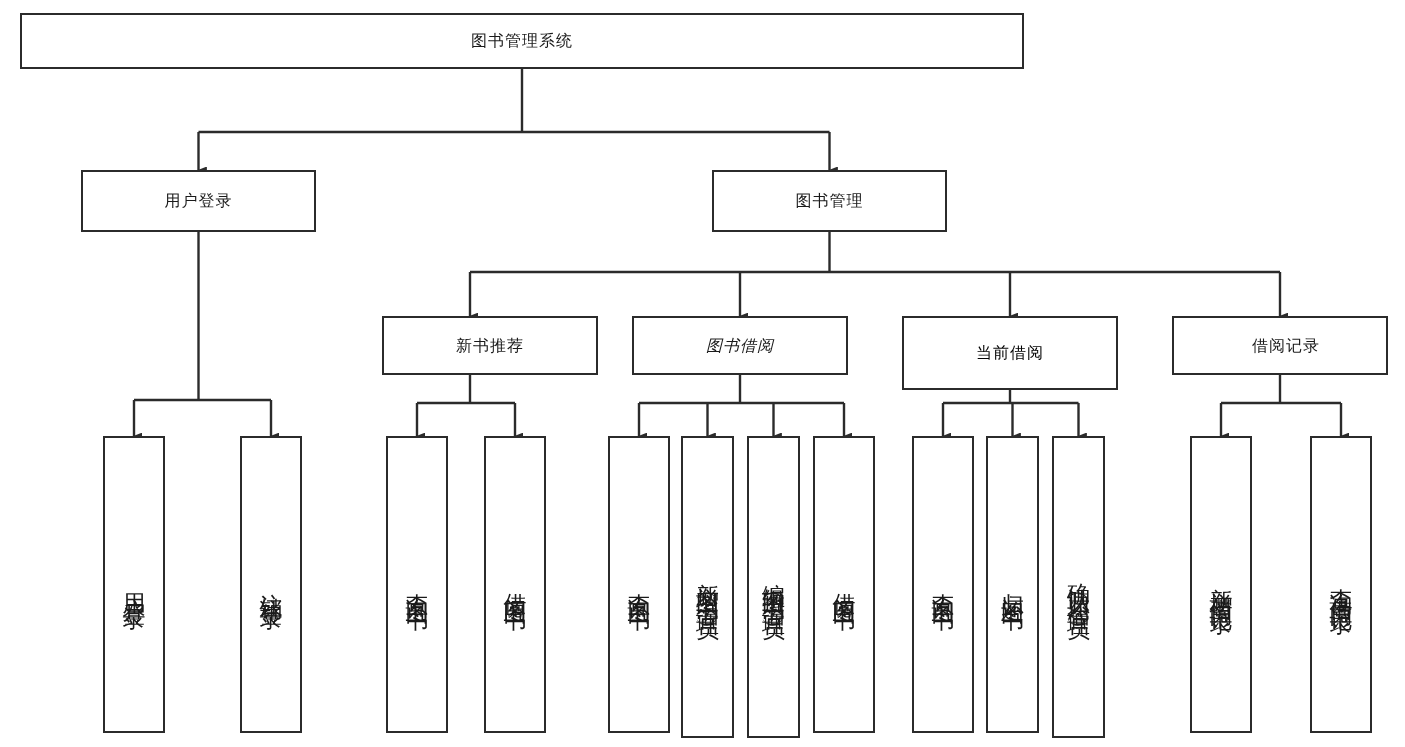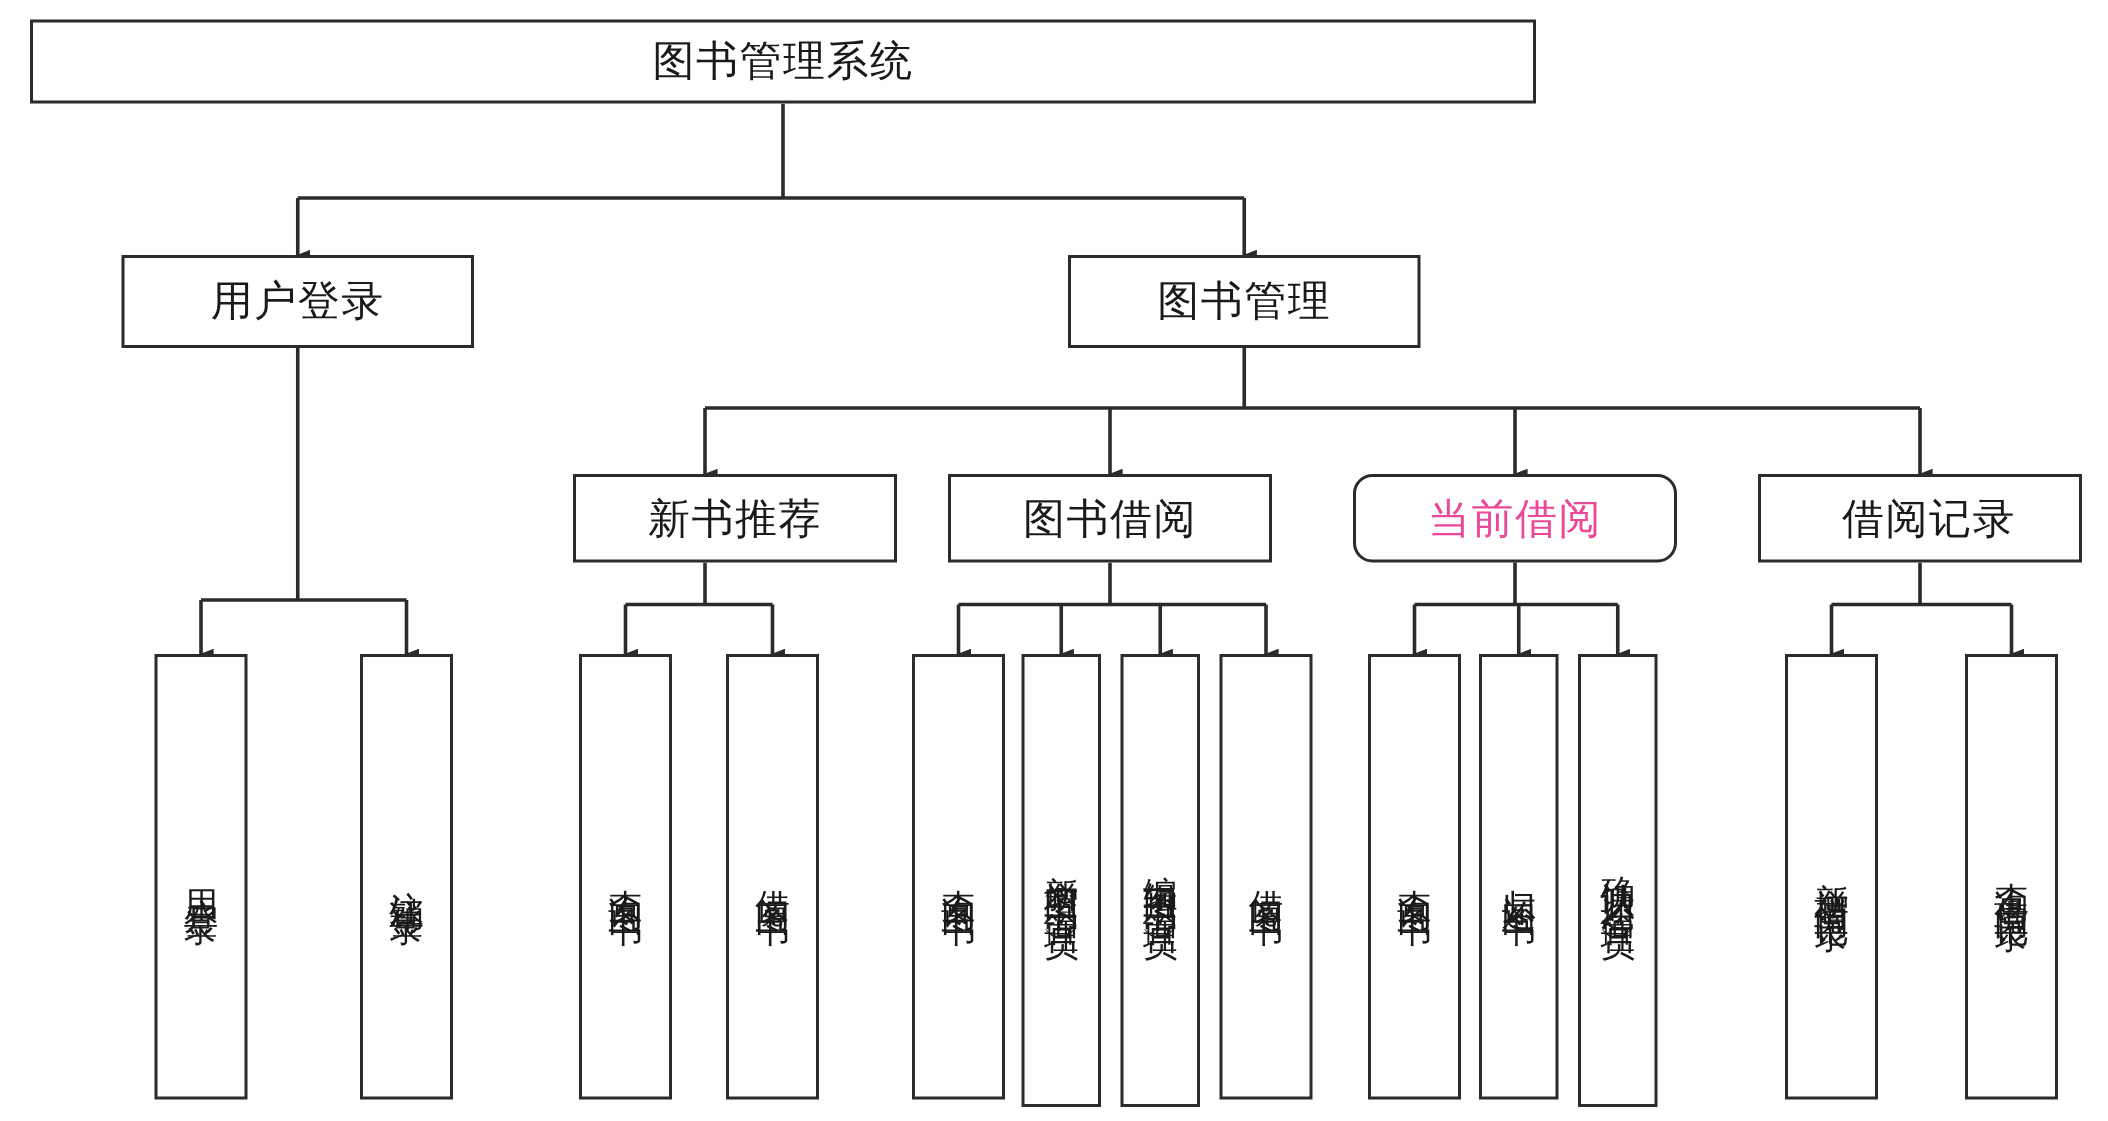--- a/index.html
+++ b/index.html
@@ -29,21 +29,21 @@
     position: absolute;
     box-sizing: border-box;
     background: #ffffff;
     border: 2px solid #2b2b2b;
     display: flex;
     align-items: center;
     justify-content: center;
     color: #1a1a1a;
   }
   .node.h {
-    font-size: 28px;
+    font-size: 16px;
     letter-spacing: 1px;
     align-items: center;
   }
   .node.v {
     font-size: 23px;
     letter-spacing: 1px;
   }
   .node.v .vlabel {
     writing-mode: vertical-rl;
     text-orientation: upright;
@@ -120,24 +120,24 @@
       </div>
       <div class="node h" style="left: 81px; top: 170px; width: 235px; height: 62px; border-color: rgb(43, 43, 43); background: rgb(255, 255, 255); color: rgb(26, 26, 26);">
         <span class="hlabel">用户登录</span>
       </div>
       <div class="node h" style="left: 712px; top: 170px; width: 235px; height: 62px; border-color: rgb(43, 43, 43); background: rgb(255, 255, 255); color: rgb(26, 26, 26);">
         <span class="hlabel">图书管理</span>
       </div>
       <div class="node h" style="left: 382px; top: 316px; width: 216px; height: 59px; border-color: rgb(43, 43, 43); background: rgb(255, 255, 255); color: rgb(26, 26, 26);">
         <span class="hlabel">新书推荐</span>
       </div>
-      <div class="node h" style="left: 632px; top: 316px; width: 216px; height: 59px; border-color: rgb(43, 43, 43); background: rgb(255, 255, 255); color: rgb(26, 26, 26);">
+      <div class="node h" style="left: 632px; top: 316px; width: 216px; height: 59px; border-color: rgb(43, 43, 43); background: rgb(255, 255, 255); color: rgb(26, 26, 26); font-style: italic;">
         <span class="hlabel">图书借阅</span>
       </div>
-      <div class="node h" style="left: 902px; top: 316px; width: 216px; height: 59px; border-color: rgb(43, 43, 43); background: rgb(255, 255, 255); color: #ec4899; border-radius: 13px;">
+      <div class="node h" style="left: 902px; top: 316px; width: 216px; height: 74px; border-color: rgb(43, 43, 43); background: rgb(255, 255, 255); color: #000000;">
         <span class="hlabel">当前借阅</span>
       </div>
       <div class="node h" style="left: 1172px; top: 316px; width: 216px; height: 59px; border-color: rgb(43, 43, 43); background: rgb(255, 255, 255); color: rgb(26, 26, 26); padding-left: 12px;">
         <span class="hlabel">借阅记录</span>
       </div>
       <div class="node v" style="left: 103px; top: 436px; width: 62px; height: 297px; border-color: rgb(43, 43, 43); background: rgb(255, 255, 255); color: rgb(26, 26, 26);">
         <span class="vlabel">用户登录</span>
       </div>
       <div class="node v" style="left: 240px; top: 436px; width: 62px; height: 297px; border-color: rgb(43, 43, 43); background: rgb(255, 255, 255); color: rgb(26, 26, 26);">
         <span class="vlabel">注销登录</span>

